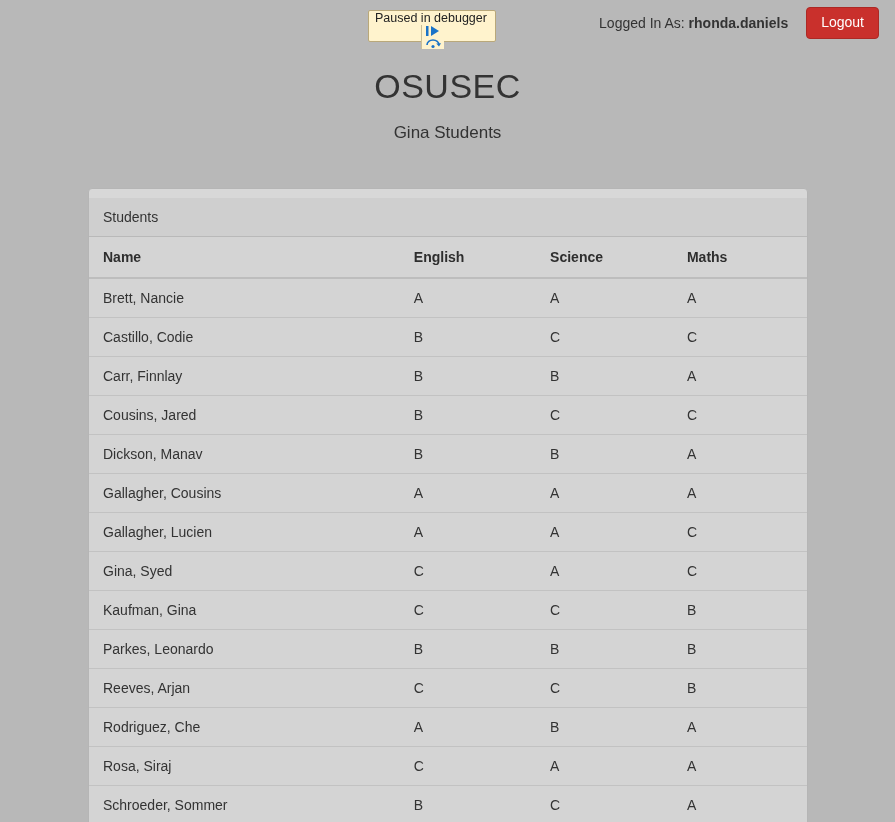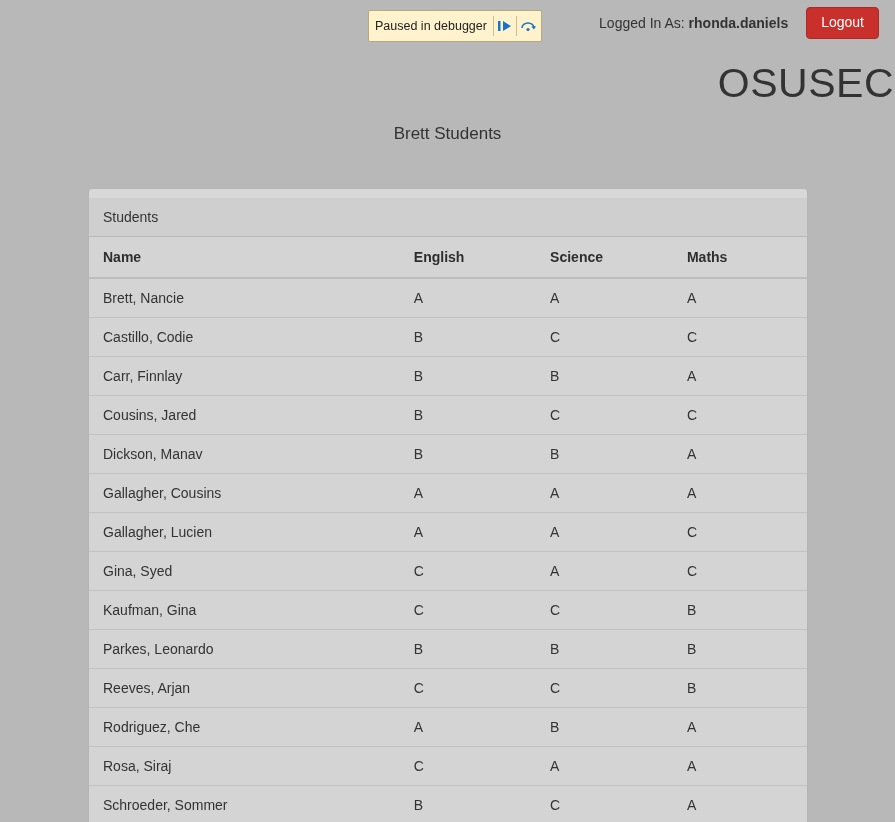--- a/index.html
+++ b/index.html
@@ -19,20 +19,21 @@
     top: 10px;
     left: 368px;
     display: flex;
     align-items: center;
     background: #fff3cd;
     border: 1px solid #b9a87a;
     border-radius: 2px;
     height: 32px;
     box-sizing: border-box;
     padding: 0 2px 0 4px;
+    flex-direction: column;
   }
   .debug-banner .dbg-text {
     font-size: 12.5px;
     color: #222;
     padding: 0 6px 0 2px;
     white-space: nowrap;
   }
   .debug-banner .dbg-btn {
     width: 22px;
     height: 20px;
@@ -75,27 +76,26 @@
 
   
   .page-head {
     position: absolute;
     top: 60px;
     left: 0;
     width: 895px;
     text-align: center;
   }
   .page-title {
-    font-size: 41px;
+    font-size: 34px;
     font-weight: normal;
     color: #333333;
-    margin: 1px;
+    margin: 8px;
     letter-spacing: 0.5px;
     line-height: 1.1;
-    text-align: right;
   }
   .page-sub {
     font-size: 17px;
     color: #333333;
     margin-top: 18px;
   }
 
   
   .panel {
     position: absolute;
@@ -167,21 +167,21 @@
 <div class="topbar">
   <div class="logged-in">
     <span>Logged In As:</span>
     <b>rhonda.daniels</b>
   </div>
   <button class="logout-btn">Logout</button>
 </div>
 
 <div class="page-head">
   <h1 class="page-title">OSUSEC</h1>
-  <div class="page-sub">Brett Students</div>
+  <div class="page-sub">Gina Students</div>
 </div>
 
 <div class="panel">
   <div class="panel-heading">Students</div>
   <table class="students">
     <thead>
       <tr>
         <th class="col-name">Name</th>
         <th class="col-grade col-english">English</th>
         <th class="col-grade">Science</th>

